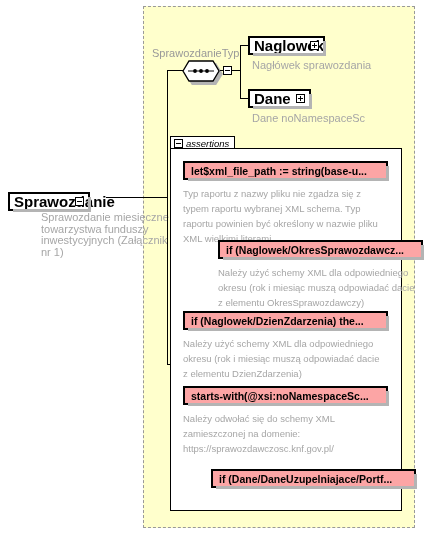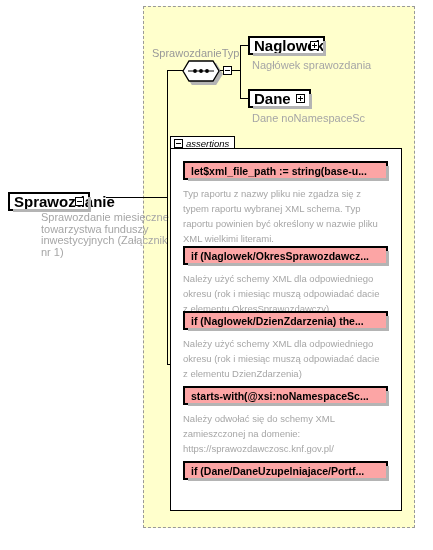--- a/index.html
+++ b/index.html
@@ -315,42 +315,42 @@
   </div>
   <div class="assert-panel">
 
     <div class="assert-item" style="top:12px;">
       <div class="assert-box">
         <span class="assert-text">let$xml_file_path := string(base-u...</span>
       </div>
       <div class="assert-desc">Typ raportu z nazwy pliku nie zgadza się z typem raportu wybranej XML schema. Typ raportu powinien być określony w nazwie pliku XML wielkimi literami.</div>
     </div>
 
-    <div class="assert-item" style="top:97px;">
+    <div class="assert-item" style="top:91px;margin-left:35px;">
       <div class="assert-box">
         <span class="assert-text">if (Naglowek/OkresSprawozdawcz...</span>
       </div>
       <div class="assert-desc">Należy użyć schemy XML dla odpowiedniego okresu (rok i miesiąc muszą odpowiadać dacie z elementu OkresSprawozdawczy)</div>
     </div>
 
     <div class="assert-item" style="top:162px;">
       <div class="assert-box">
         <span class="assert-text">if (Naglowek/DzienZdarzenia) the...</span>
       </div>
       <div class="assert-desc">Należy użyć schemy XML dla odpowiedniego okresu (rok i miesiąc muszą odpowiadać dacie z elementu DzienZdarzenia)</div>
     </div>
 
     <div class="assert-item" style="top:237px;">
       <div class="assert-box">
         <span class="assert-text">starts-with(@xsi:noNamespaceSc...</span>
       </div>
       <div class="assert-desc">Należy odwołać się do schemy XML zamieszczonej na domenie: https://sprawozdawczosc.knf.gov.pl/</div>
     </div>
 
-    <div class="assert-item" style="top:312px;">
+    <div class="assert-item" style="top:320px;margin-left:28px;">
       <div class="assert-box">
         <span class="assert-text">if (Dane/DaneUzupelniajace/Portf...</span>
       </div>
     </div>
 
   </div>
 
 </div>
 
 </body></html>

